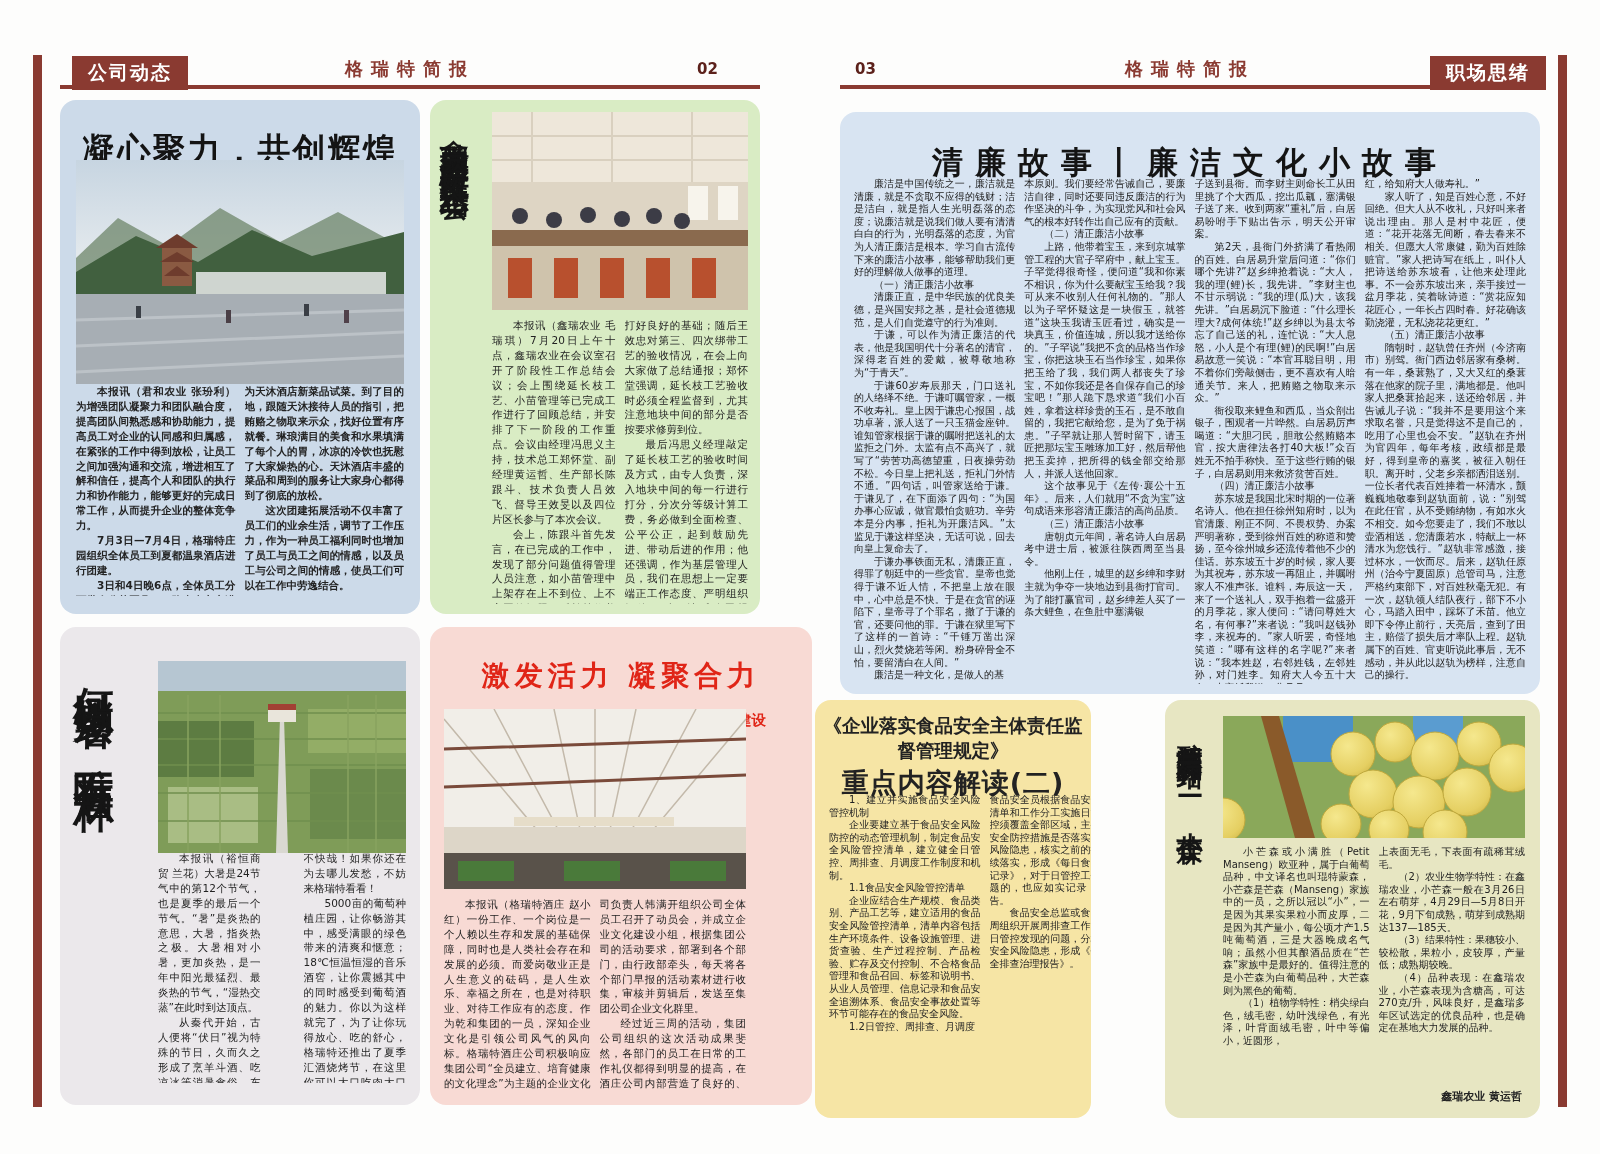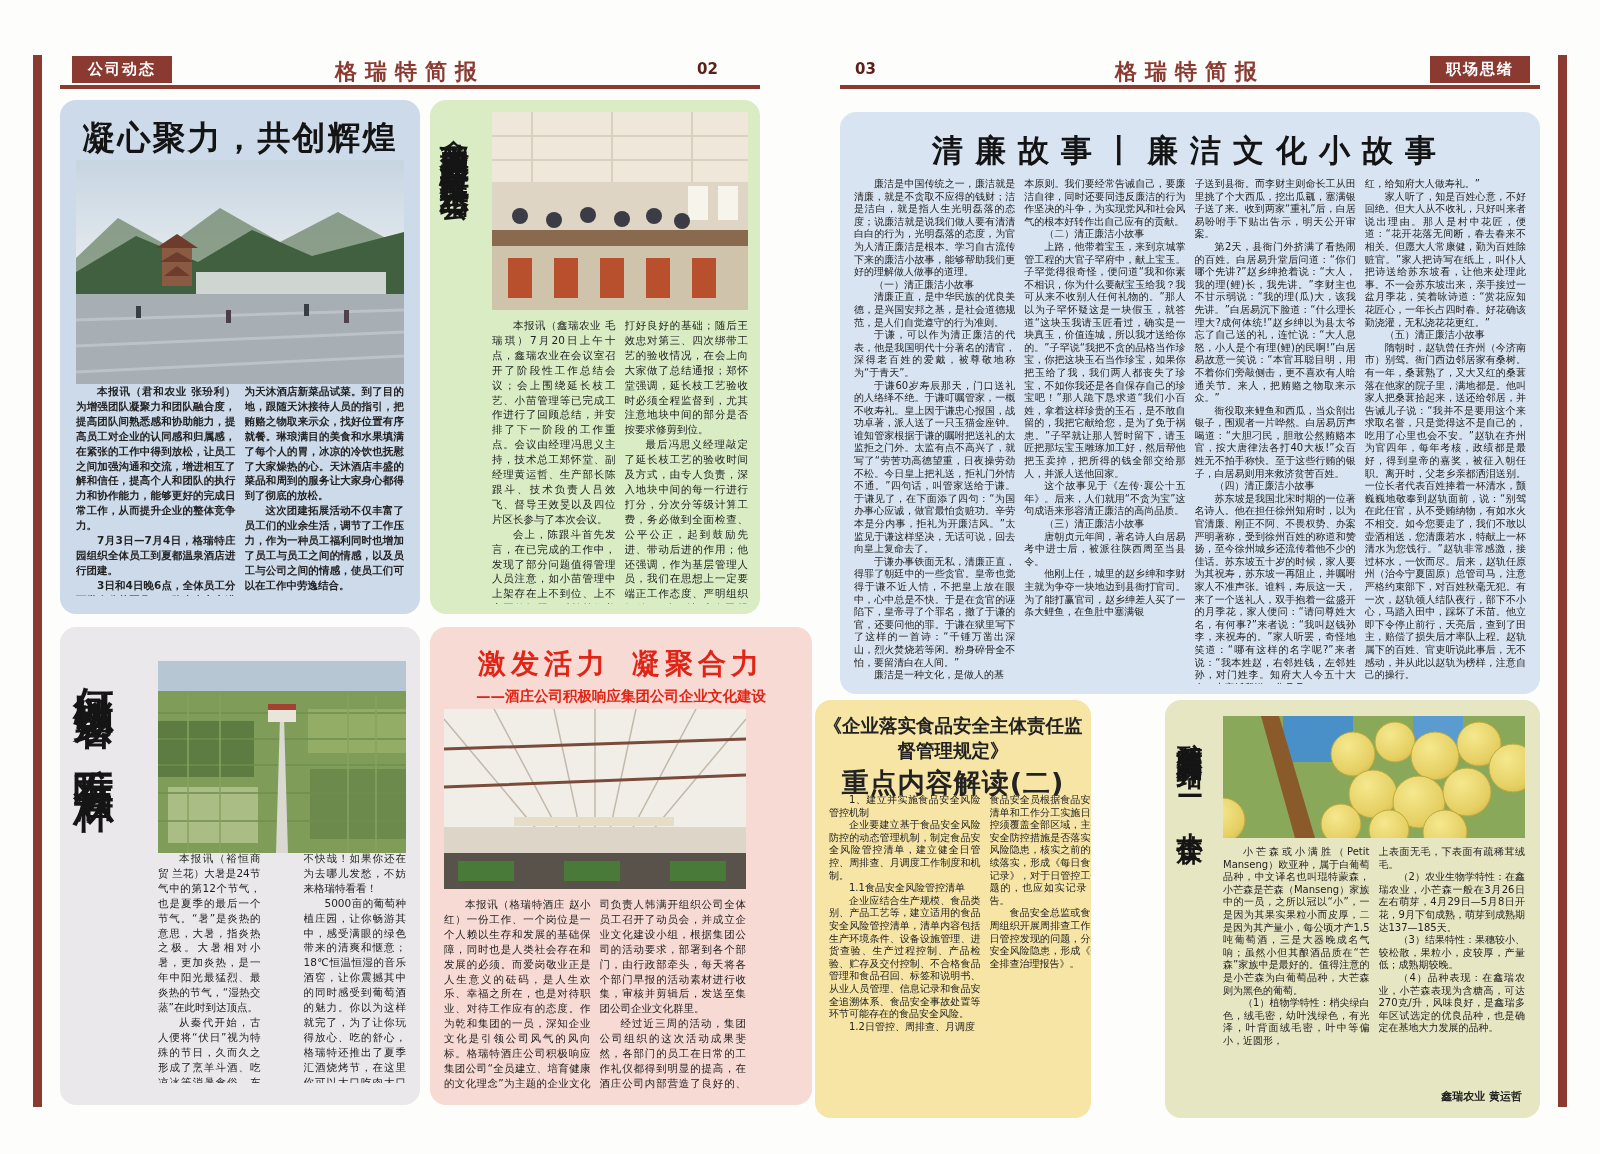--- a/index.html
+++ b/index.html
@@ -2,31 +2,31 @@
 <html><head>
 <meta charset="utf-8">
 <style>
   html,body{margin:0;padding:0;background:#ffffff;}
   #sheet{position:relative;width:1600px;height:1154px;background:#fdfdfc;overflow:hidden;
          font-family:"DejaVu Sans","Liberation Sans",sans-serif;color:#222;}
   .rail{position:absolute;top:55px;height:1052px;width:9px;background:#8a3a31;}
   .rail.left{left:33px;} .rail.right{left:1558px;}
 
   
-  .hdr-label{position:absolute;top:56px;background:#8a3a31;color:#fff;font-size:15px;
+  .hdr-label{position:absolute;top:56px;background:#8a3a31;color:#fff;font-size:19px;
              font-weight:bold;padding:4px 16px;letter-spacing:2px;}
   .masthead{position:absolute;top:57px;width:240px;text-align:center;color:#8a3a31;
             font-family:"DejaVu Serif","Liberation Serif",serif;font-weight:bold;
-            font-size:22px;letter-spacing:8px;}
+            font-size:18px;letter-spacing:8px;}
   .pagenum{position:absolute;top:60px;font-size:15px;font-weight:bold;color:#5c211b;}
   .hdr-rule{position:absolute;top:85px;height:4px;background:#8a3a31;}
 
   
   .card{position:absolute;border-radius:16px;overflow:hidden;}
-  .card h2{margin:4px;font-weight:900;color:#141414;font-family:Liberation Mono, monospace;}
+  .card h2{margin:16px;font-weight:900;color:#141414;}
 
   
   .cols{display:flex;gap:9px;overflow:hidden;}
   .col{flex:1;overflow:hidden;text-align:justify;}
   .col p{margin:0;text-indent:2em;}
   .col.cont p:first-child{text-indent:0;}
   .t11 p{font-size:10.5px;line-height:1.42;}
   .t10 p{font-size:10px;line-height:1.26;}
 
   

